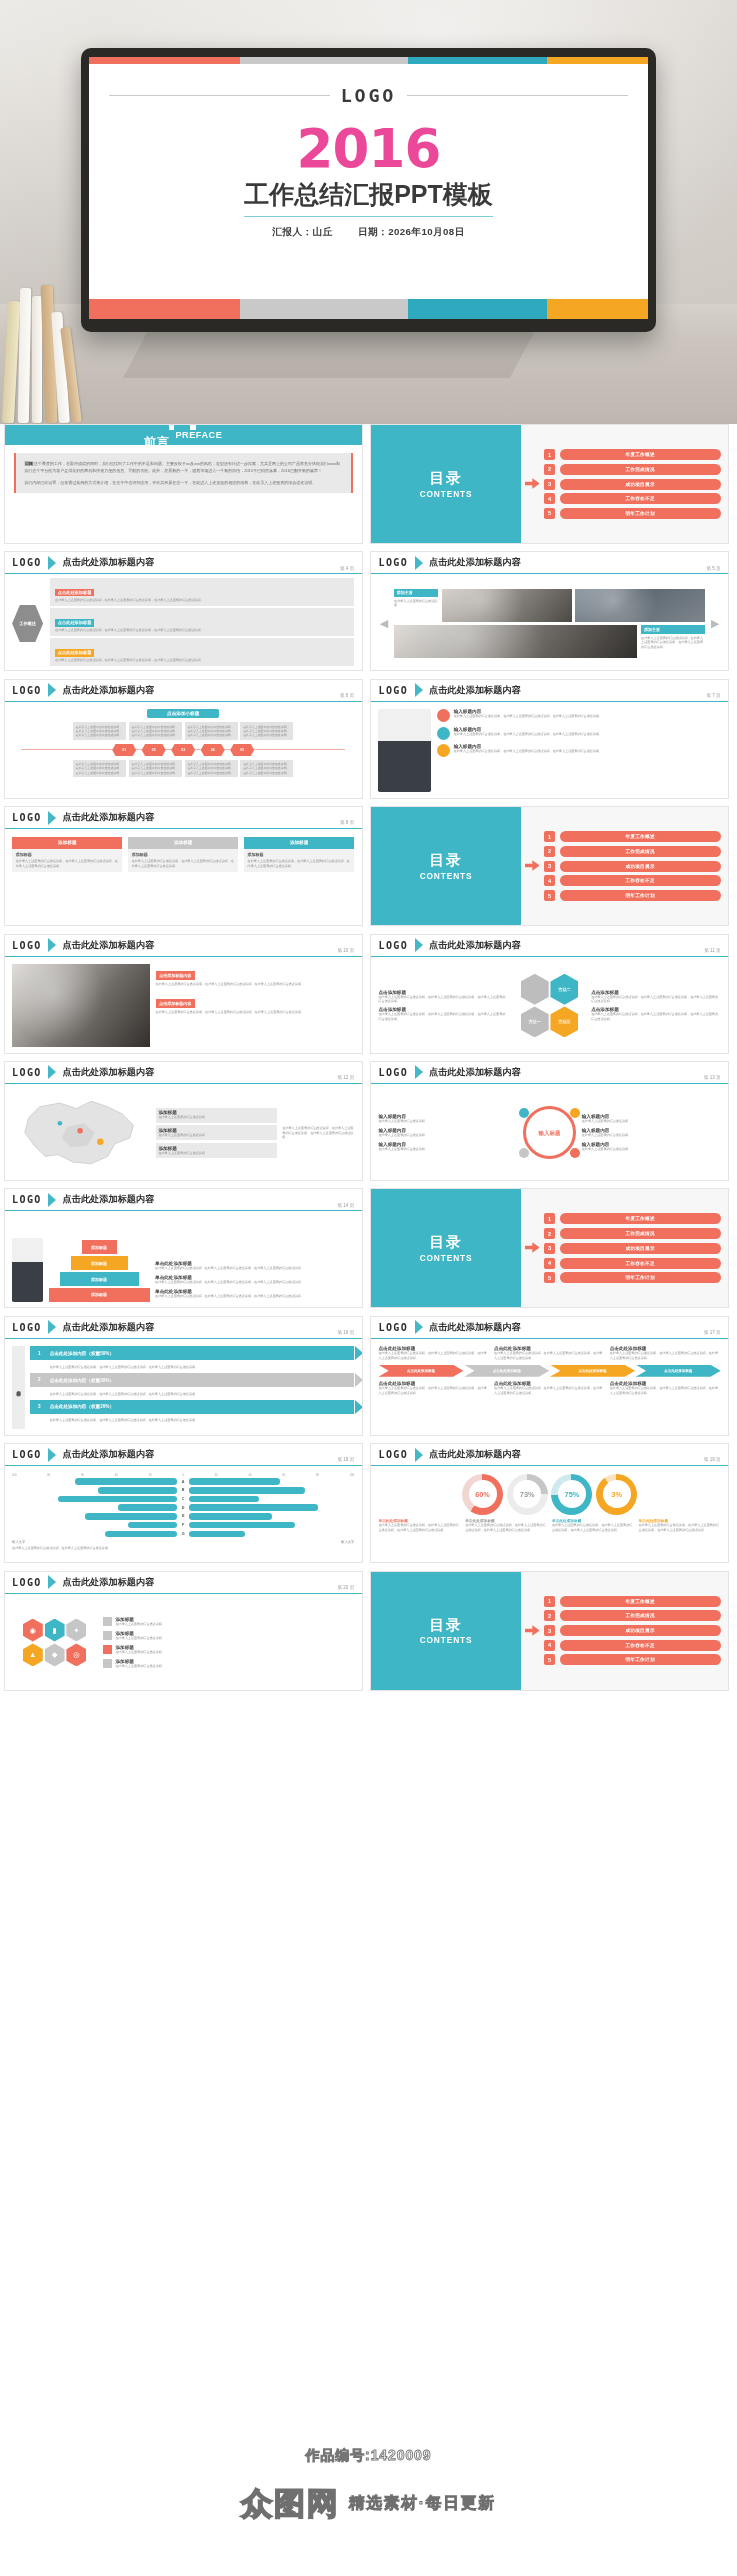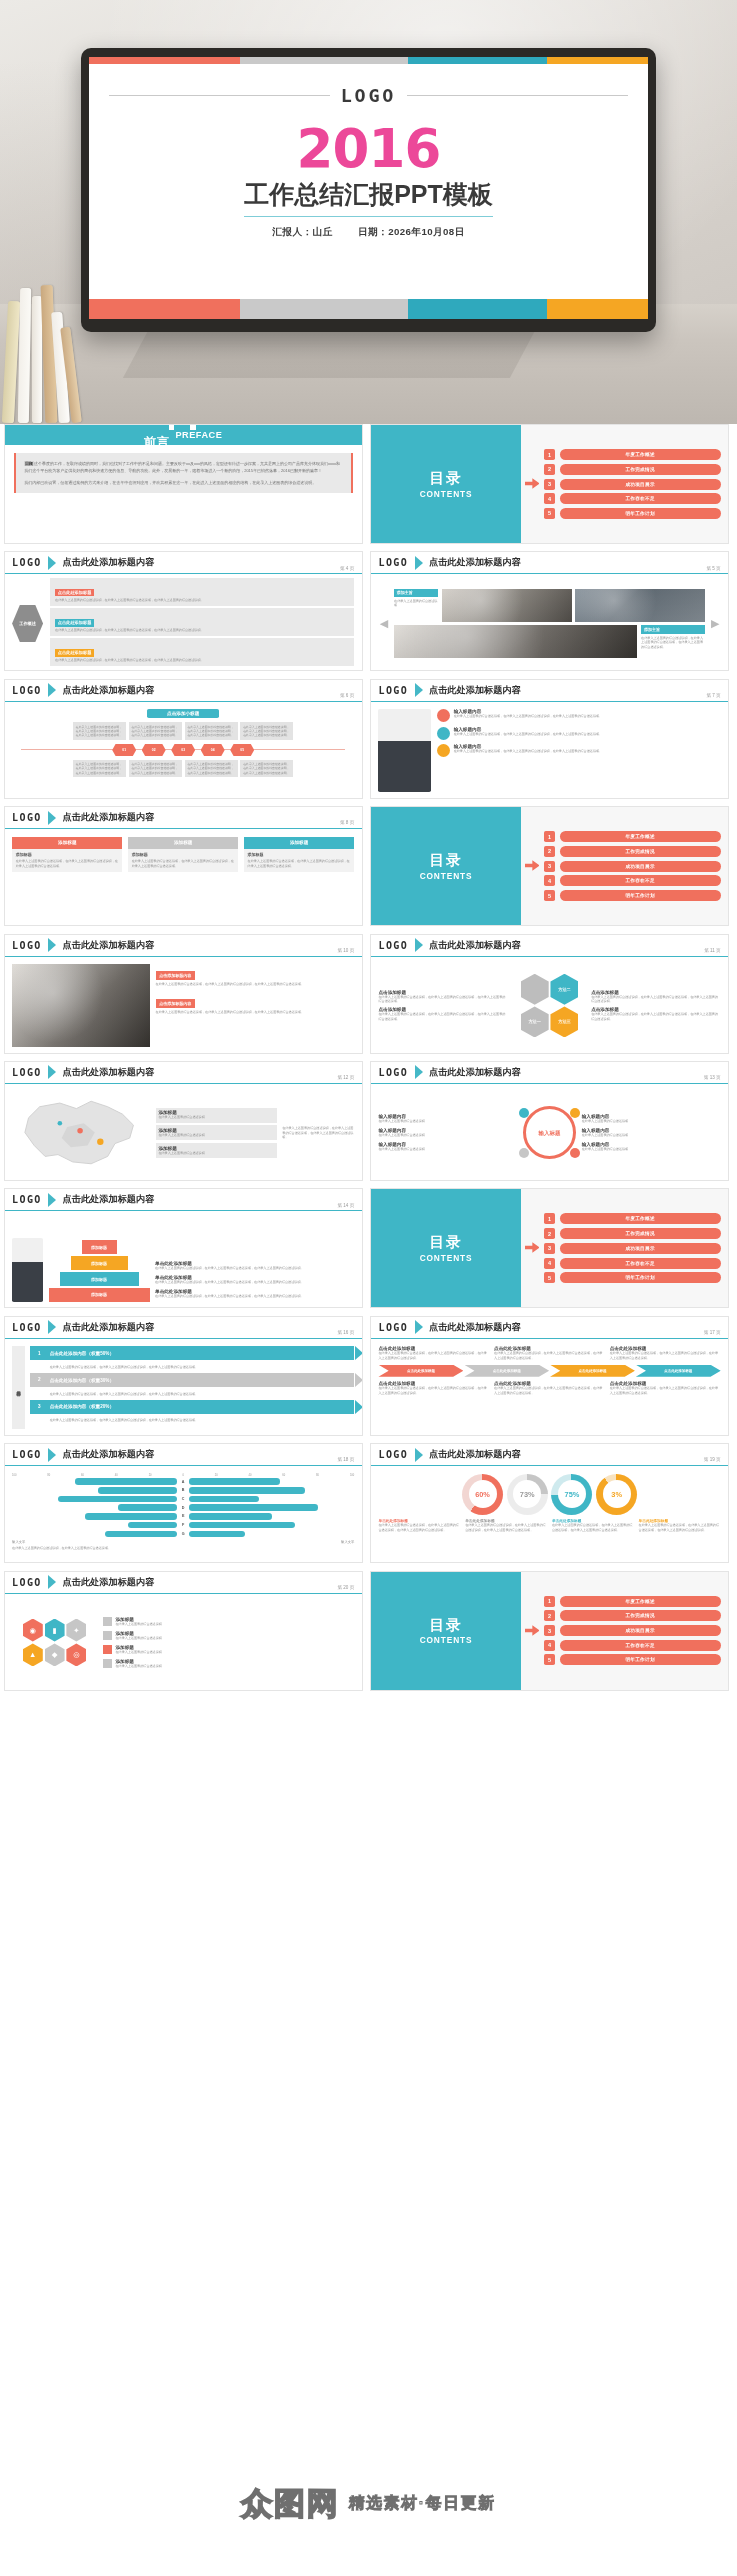--- a/index.html
+++ b/index.html
@@ -1032,18 +1032,19 @@
           </div>
         </div>
       </div>
     </div>
   </div>
 
 </div>
 
 <div class="wm">
   <div class="wm-band"></div>
+  <div class="wm-code">作品编号:1420009</div>
   <div class="wm-inner">
     <span class="wm-logo">众图网</span>
     <span class="wm-txt">精选素材·每日更新</span>
   </div>
 </div>
 
 
 </body></html>

